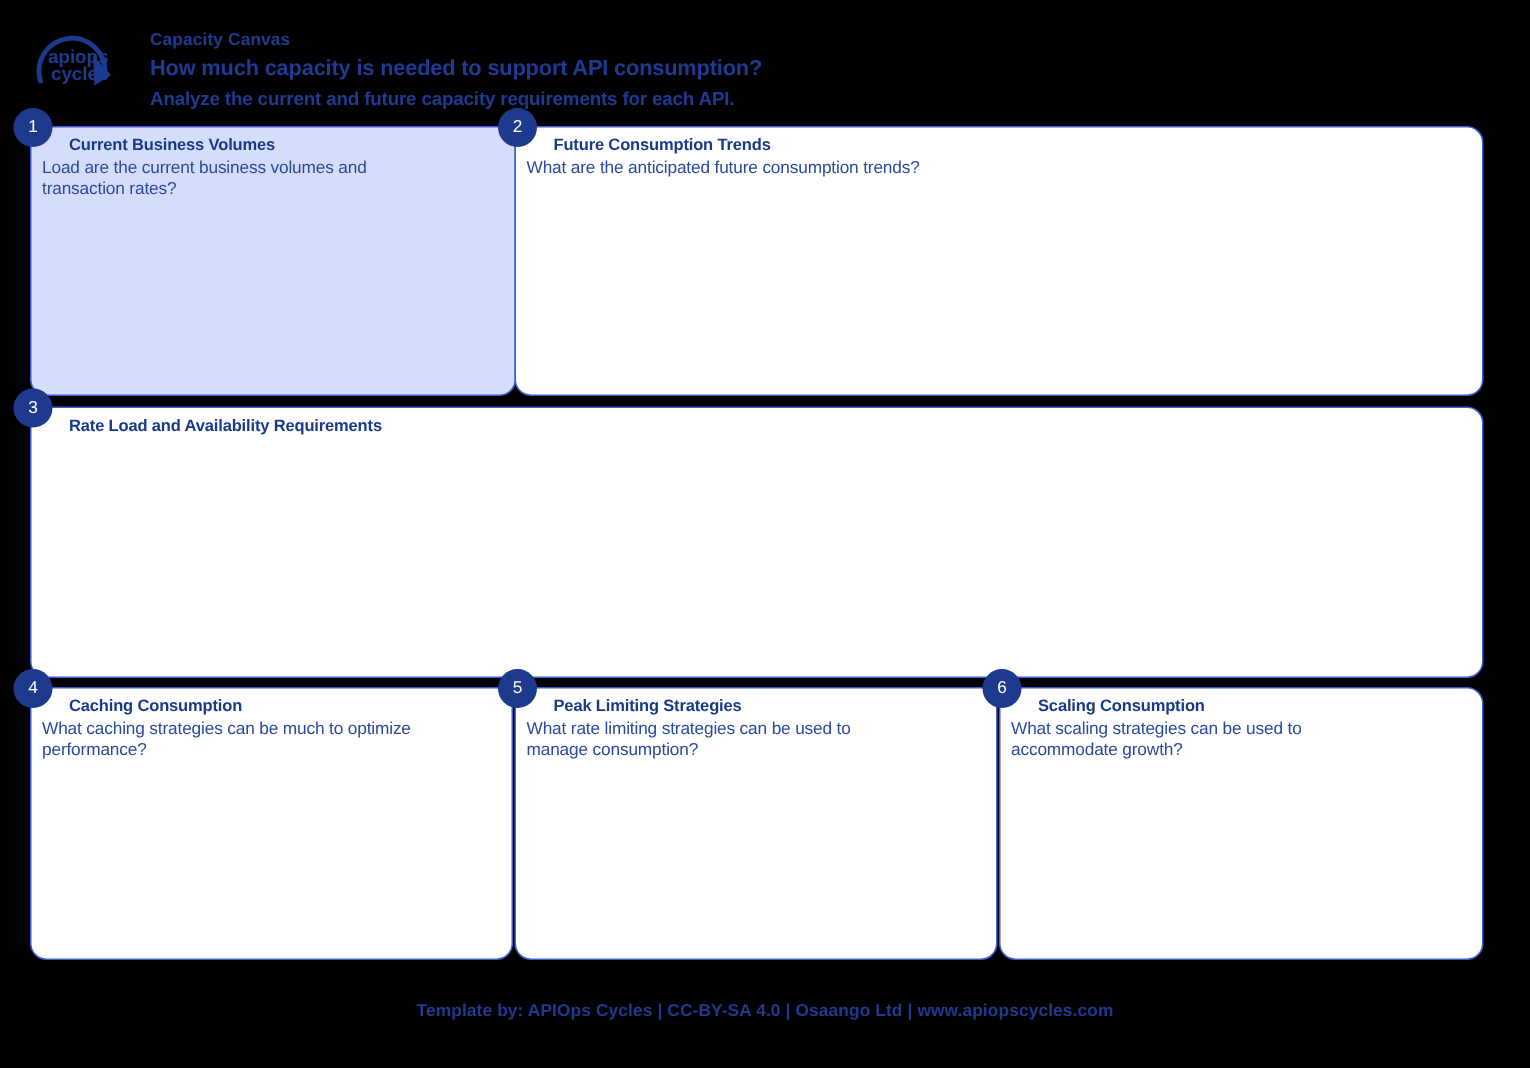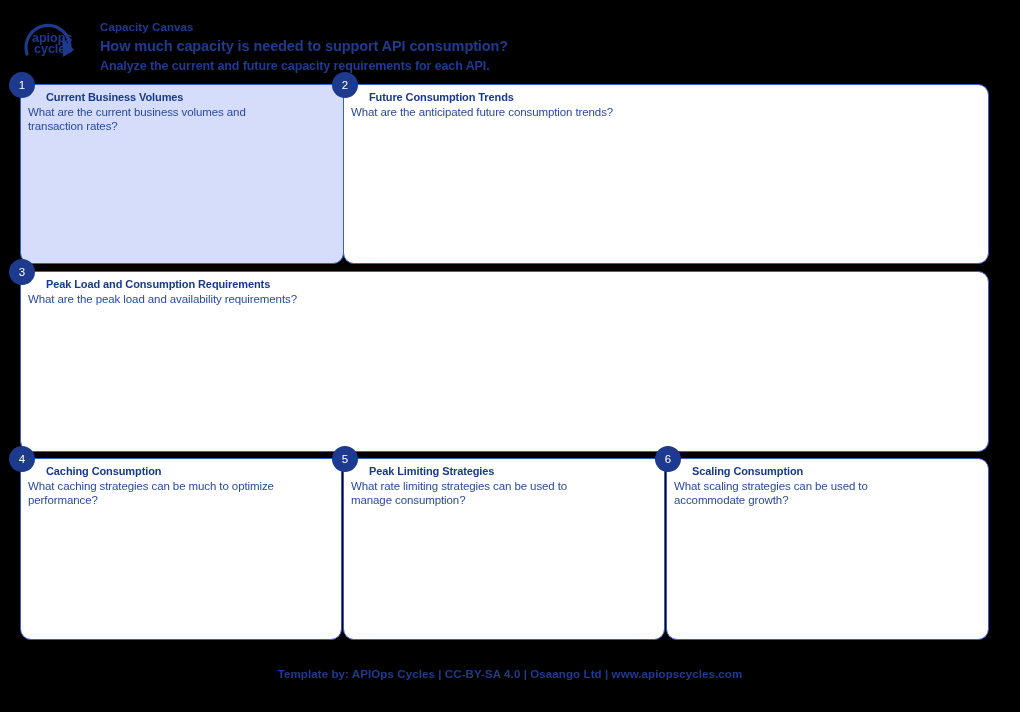--- a/index.html
+++ b/index.html
@@ -143,38 +143,37 @@
       <text x="20" y="43" font-family="'Liberation Sans',sans-serif" font-size="12.5" font-weight="bold" fill="#1d3a8f">cycles</text>
     </svg>
   </div>
 
 </div>
 
 <div class="box filled" id="box1" style="left:20px; top:84px; width:324px; height:180px;">
   <div class="badge">1</div>
   <div class="box-head">
     <div class="box-title">Current Business Volumes</div>
-    <div class="box-desc">What are the current business volumes and
+    <div class="box-desc">Load are the current business volumes and
 transaction rates?</div>
   </div>
 </div>
 
 <div class="box" id="box2" style="left:343px; top:84px; width:646px; height:180px;">
   <div class="badge">2</div>
   <div class="box-head">
     <div class="box-title">Future Consumption Trends</div>
     <div class="box-desc">What are the anticipated future consumption trends?</div>
   </div>
 </div>
 
 <div class="box" id="box3" style="left:20px; top:271px; width:969px; height:181px;">
   <div class="badge">3</div>
   <div class="box-head">
-    <div class="box-title">Peak Load and Consumption Requirements</div>
-    <div class="box-desc">What are the peak load and availability requirements?</div>
+    <div class="box-title">Rate Load and Availability Requirements</div>
   </div>
 </div>
 
 <div class="box" id="box4" style="left:20px; top:458px; width:322px; height:182px;">
   <div class="badge">4</div>
   <div class="box-head">
     <div class="box-title">Caching Consumption</div>
     <div class="box-desc">What caching strategies can be much to optimize
 performance?</div>
   </div>

